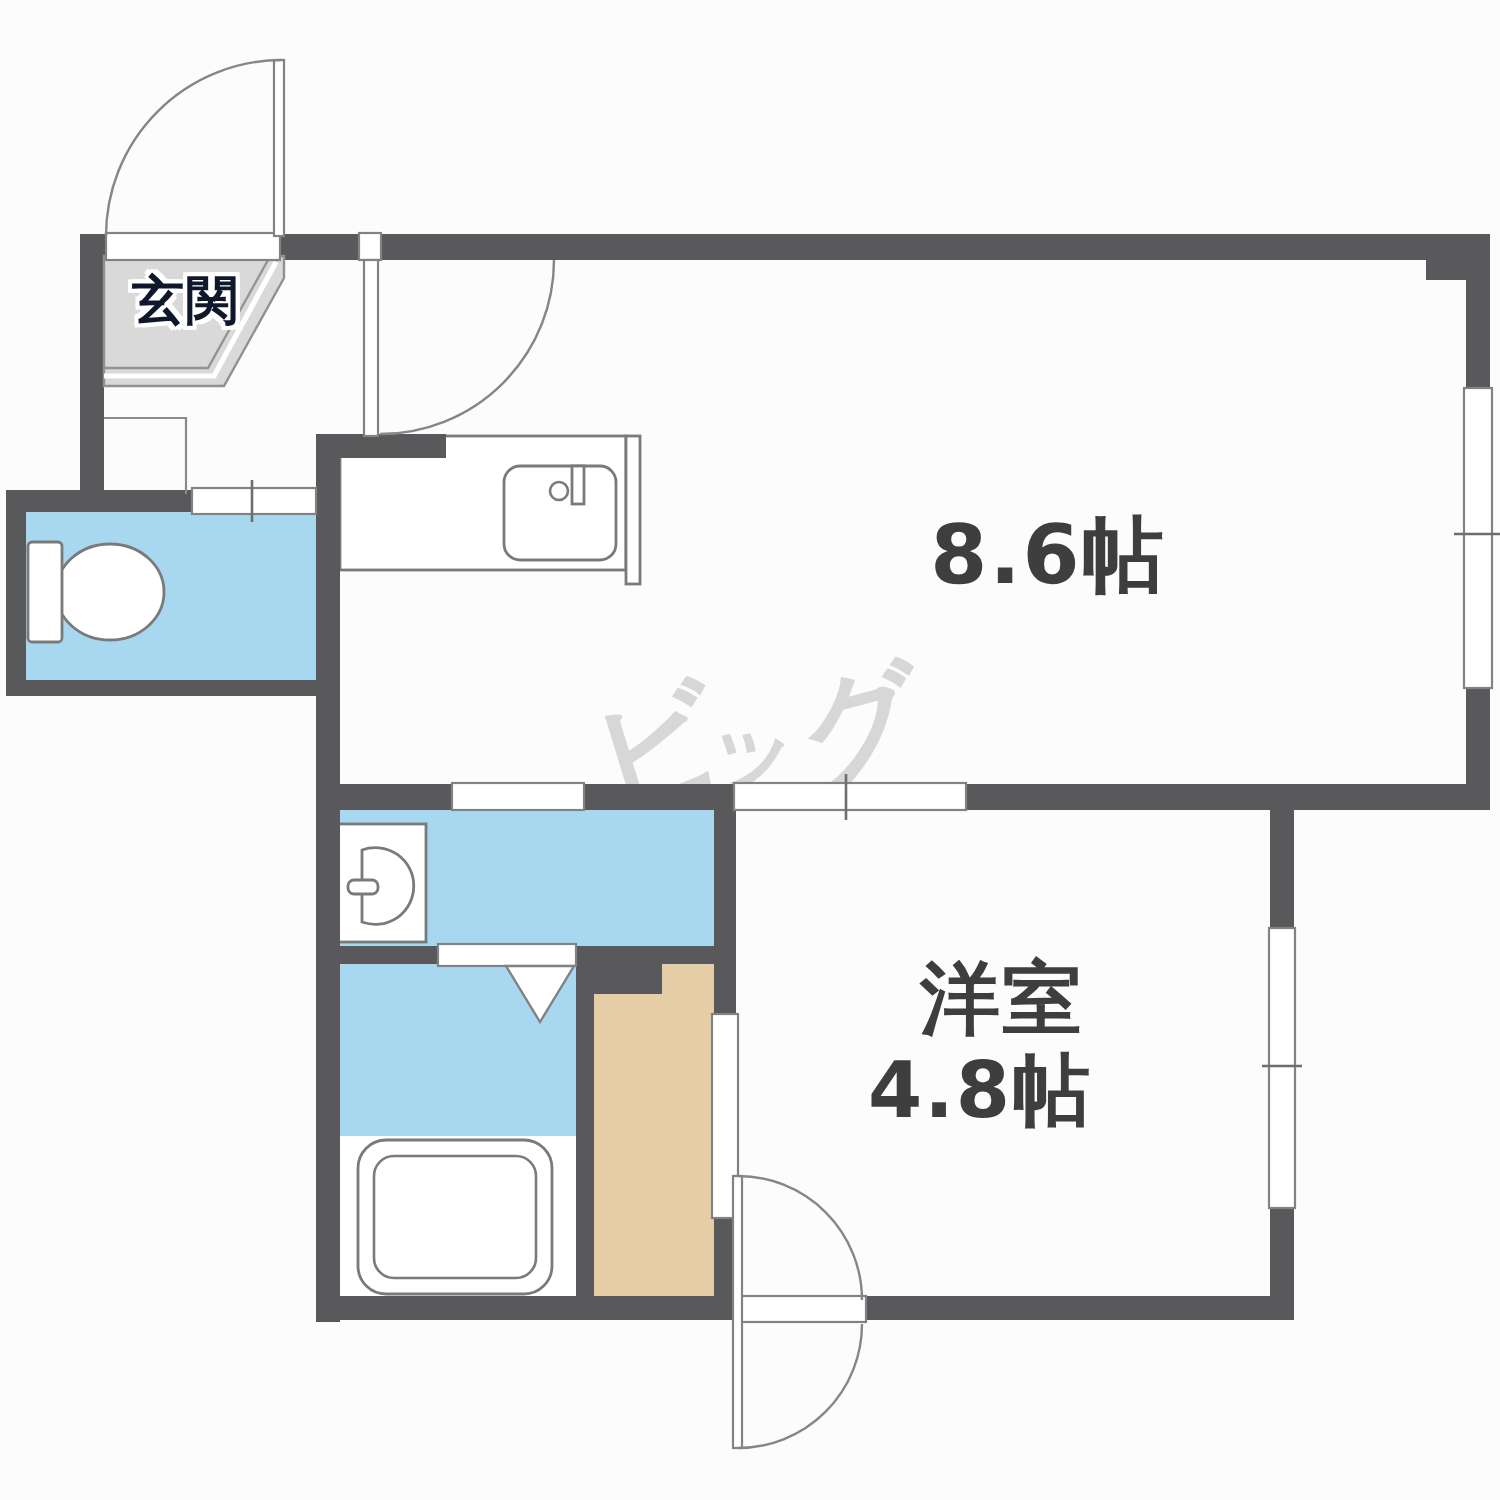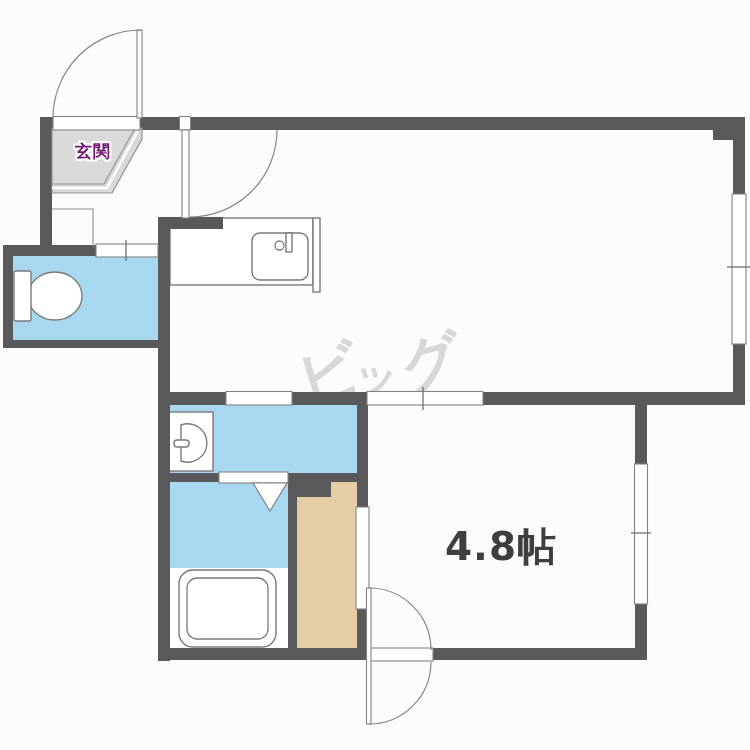--- a/index.html
+++ b/index.html
@@ -22,21 +22,21 @@
   .tick{stroke:#6e6e6e;stroke-width:1.3}
   .swing{fill:#ffffff;stroke:#828282;stroke-width:1.2}
   .thin{fill:none;stroke:#8a8a8a;stroke-width:1.1}
   .inner-hi{fill:none;stroke:#ffffff;stroke-width:2.6}
   .inner-ln{fill:none;stroke:#949494;stroke-width:1.2}
   .label{
     position:absolute;transform:translate(-50%,-50%);
     color:var(--label_text,#3e3e3e);white-space:nowrap;
     font-weight:600;line-height:1;letter-spacing:1px;
   }
-  .lbl-genkan{font-size:17px;color:#701a75;
+  .lbl-genkan{font-size:26px;color:#0f172a;
     text-shadow:-2px -2px 0 #fff,2px -2px 0 #fff,-2px 2px 0 #fff,2px 2px 0 #fff,
                  0 -2px 0 #fff,0 2px 0 #fff,-2px 0 0 #fff,2px 0 0 #fff;}
   .lbl-ld{font-size:44px}
   .lbl-ld-size{font-size:41px}
   .lbl-k{font-size:26px}
   .lbl-yo{font-size:40px}
   .lbl-yo-size{font-size:39px}
   .watermark{
     position:absolute;left:297px;top:338px;display:flex;align-items:flex-start;
     color:var(--watermark,#d7d7d7);font-weight:bold;font-size:62px;line-height:1;
@@ -122,14 +122,16 @@
     <path d="M 369 588 A 62 62 0 0 1 431 650" class="arc"></path>
     <path d="M 369 724 A 62 62 0 0 0 431 662" class="arc"></path>
 
     <line x1="126" y1="240" x2="126" y2="261" class="tick"></line>
     <line x1="423" y1="387" x2="423" y2="410" class="tick"></line>
     <line x1="727" y1="267" x2="750" y2="267" class="tick"></line>
     <line x1="631" y1="533" x2="651" y2="533" class="tick"></line>
   </svg>
 
   <div class="label lbl-genkan" style="left:93px;top:151px">玄関</div>
-  <div class="label lbl-yo-size" style="left:501px;top:546px">4.8帖</div>
+  <div class="label lbl-ld-size" style="left:524px;top:278px">8.6帖</div>
+  <div class="label lbl-yo" style="left:501px;top:500px">洋室</div>
+  <div class="label lbl-yo-size" style="left:490px;top:546px">4.8帖</div>
 </div>
 
 </body></html>

